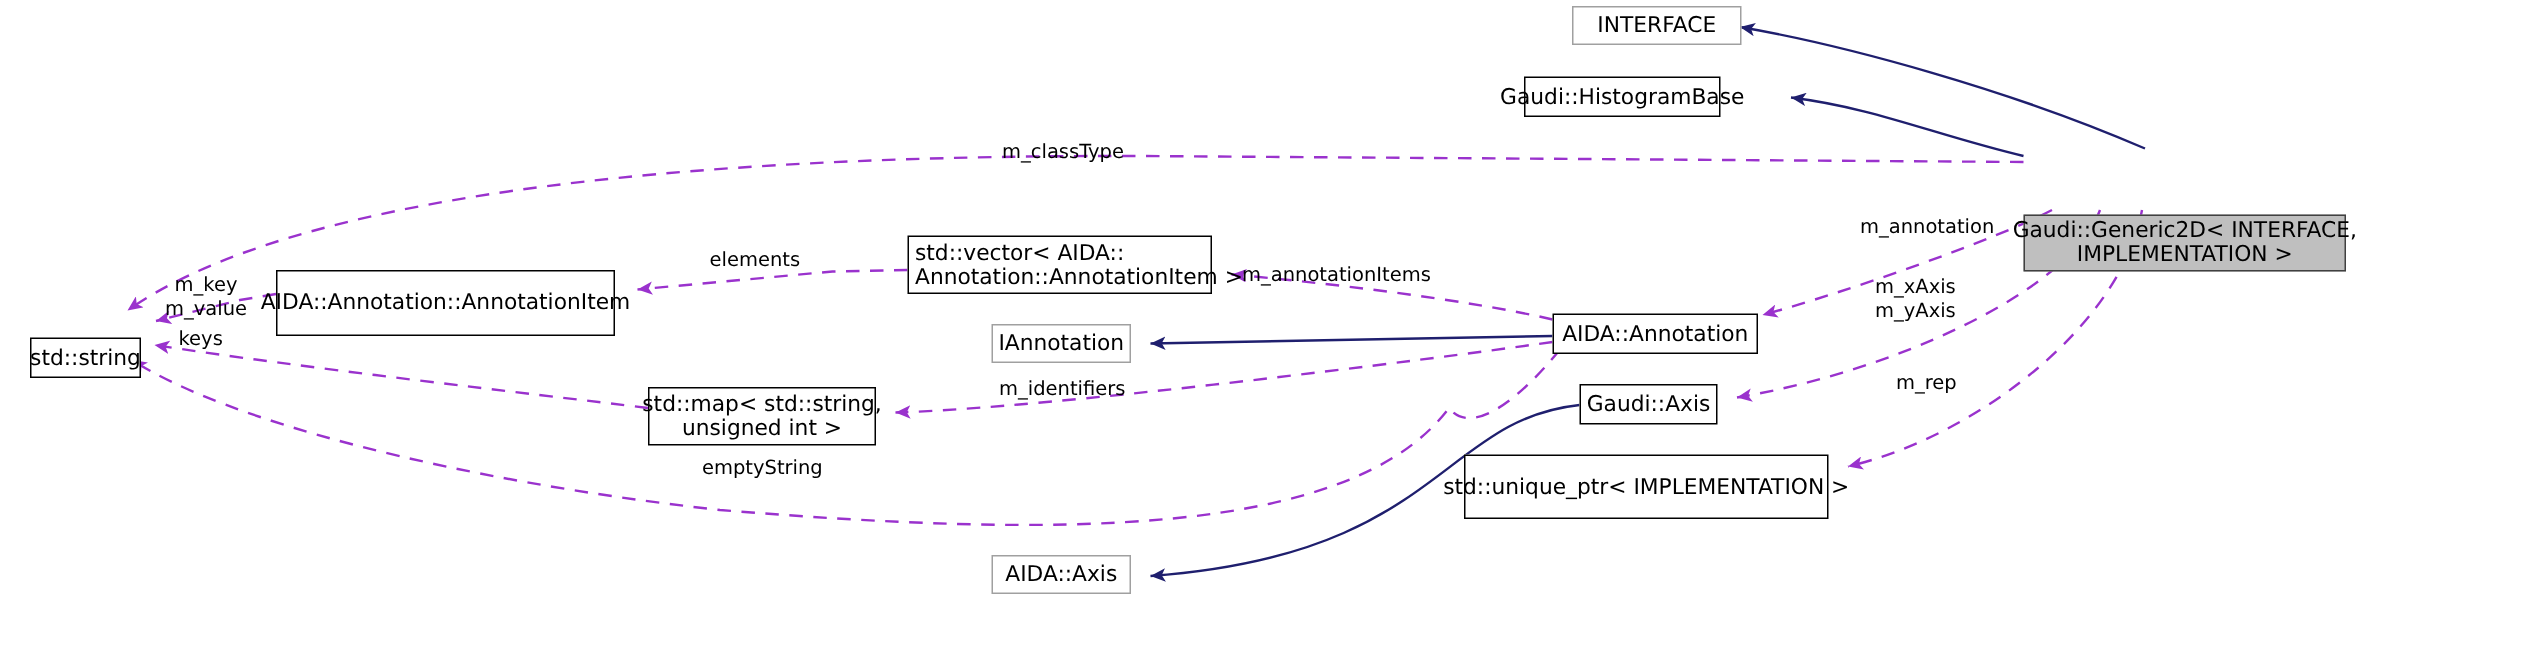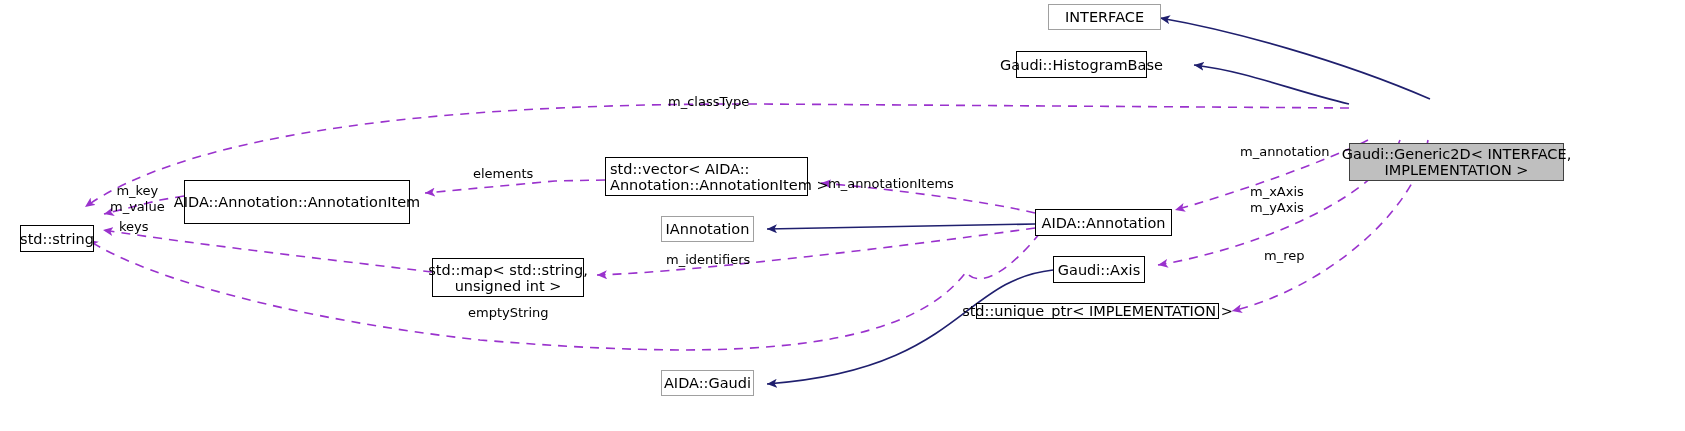--- a/index.html
+++ b/index.html
@@ -151,26 +151,26 @@
 
   <div class="node thick" style="left:432px; top:258px; width:152px; height:39px;">
     <span>std::map&lt; std::string,
 unsigned int &gt;</span>
   </div>
 
   <div class="node thick" style="left:1053px; top:256px; width:92px; height:27px;">
     <span>Gaudi::Axis</span>
   </div>
 
-  <div class="node thick" style="left:976px; top:303px; width:243px; height:16px;">
+  <div class="node thick" style="left:976px; top:303px; width:243px; height:43px;">
     <span>std::unique_ptr&lt; IMPLEMENTATION &gt;</span>
   </div>
 
   <div class="node faint" style="left:661px; top:370px; width:93px; height:26px;">
-    <span>AIDA::Gaudi</span>
+    <span>AIDA::Axis</span>
   </div>
 
   <div class="edge-label" style="left:668px; top:94px;">m_classType</div>
 
   <div class="edge-label" style="left:473px; top:166px;">elements</div>
 
   <div class="edge-label" style="left:828px; top:176px;">m_annotationItems</div>
 
   <div class="edge-label" style="left:110px; top:183px;">m_key
 m_value</div>

